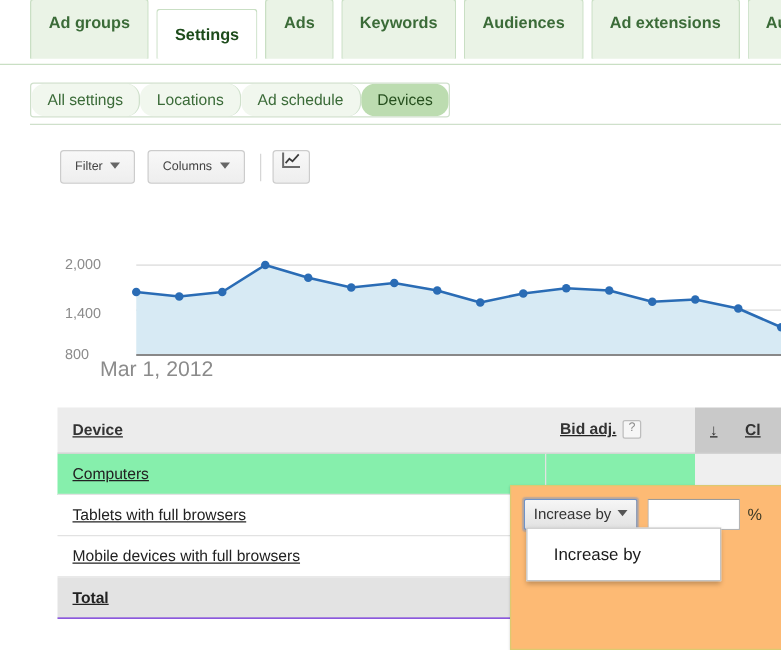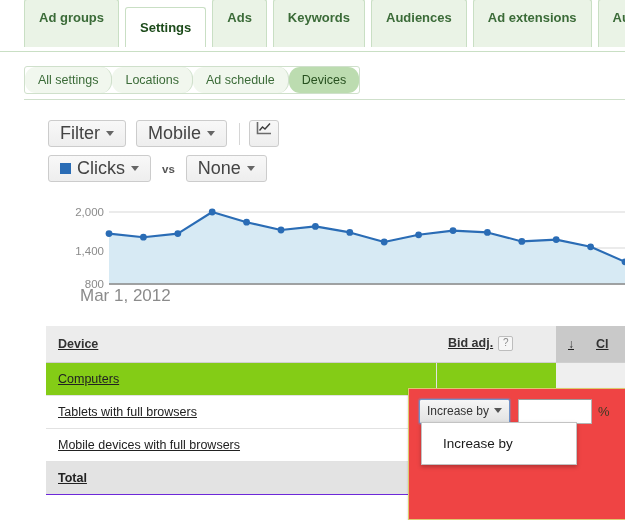--- a/index.html
+++ b/index.html
@@ -136,21 +136,21 @@
   }
   #row-filters { top: 20px; }
   #row-metrics { top: 55px; }
 
   .gbtn {
     display: inline-block;
     vertical-align: middle;
     height: 27px;
     line-height: 25px;
     padding: 0 11px;
-    font-size: 18px;
+    font-size: 10px;
     color: #444444;
     background: linear-gradient(to bottom, #f8f8f8, #eeeeee);
     border: 1px solid #cccccc;
     border-radius: 3px;
     box-sizing: border-box;
     cursor: pointer;
     margin-right: 10px;
   }
   .caret {
     display: inline-block;
@@ -211,21 +211,21 @@
     height: 116px;
   }
   #chart-svg {
     position: absolute;
     left: 0; top: 0;
   }
   .ytick {
     position: absolute;
     font-size: 11.5px;
     color: #8b8b8b;
-    text-align: right;
+    text-align: left;
     width: 52px;
     left: 52px;
   }
   #xlabel {
     position: absolute;
     left: 80px;
     top: 90px;
     font-size: 17px;
     color: #8b8b8b;
   }
@@ -258,21 +258,21 @@
     border-bottom: 1px solid #cfcfcf;
     font-size: 12.5px;
   }
   th.col-device { width: 390px; }
   th.col-bid { width: 120px; text-align: right; padding-right: 8px; }
   th.col-sort { width: 28px; background: #c9c9c9 !important; text-align: center; padding-left: 0; }
   th.col-clicks { width: 41px; background: #c9c9c9 !important; padding-left: 6px; }
   td.cell-bid { border-left: 1px solid #e2e2e2; }
   td.cell-sort { background: #f4f4f4; }
   td.cell-clicks { background: #f4f4f4; }
-  tr.row-alt td { background: #84cc16; }
+  tr.row-alt td { background: #86efac; }
   tr.row-alt td.cell-sort, tr.row-alt td.cell-clicks { background: #efefef; }
   tr.row-total td {
     background: #e3e3e3;
     font-weight: bold;
     border-bottom: 1px solid #6d28d9;
     margin-top: 15px;
   }
   tr.row-total td.cell-sort, tr.row-total td.cell-clicks { background: #dcdcdc; }
   .help-badge {
     display: inline-block;
@@ -297,21 +297,21 @@
     line-height: 36px;
   }
 
   
   #bid-popup {
     position: absolute;
     left: 408px;
     top: 388px;
     width: 217px;
     height: 132px;
-    background: #ef4444;
+    background: #fdba74;
     border: 1px solid #ddc96f;
     border-right: none;
     box-sizing: border-box;
     padding: 10px;
     z-index: 50;
     box-shadow: 0 1px 2px rgba(0,0,0,0.18);
   }
   #popup-row {
     font-size: 0;
     white-space: nowrap;
@@ -416,35 +416,30 @@
     <div class="subtab">Locations</div>
     <div class="subtab">Ad schedule</div>
     <div class="subtab active">Devices</div>
   </div>
 </div>
 
 <div id="toolbar">
 
   <div class="btn-row" id="row-filters">
     <div class="gbtn"><span>Filter</span><span class="caret"></span></div>
-    <div class="gbtn"><span>Mobile</span><span class="caret"></span></div>
+    <div class="gbtn"><span>Columns</span><span class="caret"></span></div>
     <span class="tb-divider"></span>
     <div class="icon-btn">
       <svg width="16" height="15" viewBox="0 0 16 15">
         <path d="M1.5 1 L1.5 12.5 L15 12.5" fill="none" stroke="#6b6b6b" stroke-width="1.6"></path>
         <polyline points="3.5,9.5 6.5,6 9,8 14,2.5" fill="none" stroke="#3c3c3c" stroke-width="1.4"></polyline>
       </svg>
     </div>
   </div>
 
-  <div class="btn-row" id="row-metrics">
-    <div class="gbtn"><span class="swatch"></span><span>Clicks</span><span class="caret"></span></div>
-    <span class="vs-label">vs</span>
-    <div class="gbtn"><span>None</span><span class="caret"></span></div>
-  </div>
 
 </div>
 
 <div id="chart-area">
   <svg id="chart-svg" width="625" height="100">
     <g id="gridlines">
         <line x1="109" x2="625" y1="88" y2="88" stroke="#e4e4e4" stroke-width="1.4"></line>
         <line x1="109" x2="625" y1="52" y2="52" stroke="#e4e4e4" stroke-width="1.4"></line>
         <line x1="109" x2="625" y1="16" y2="16" stroke="#e4e4e4" stroke-width="1.4"></line>
       </g>

